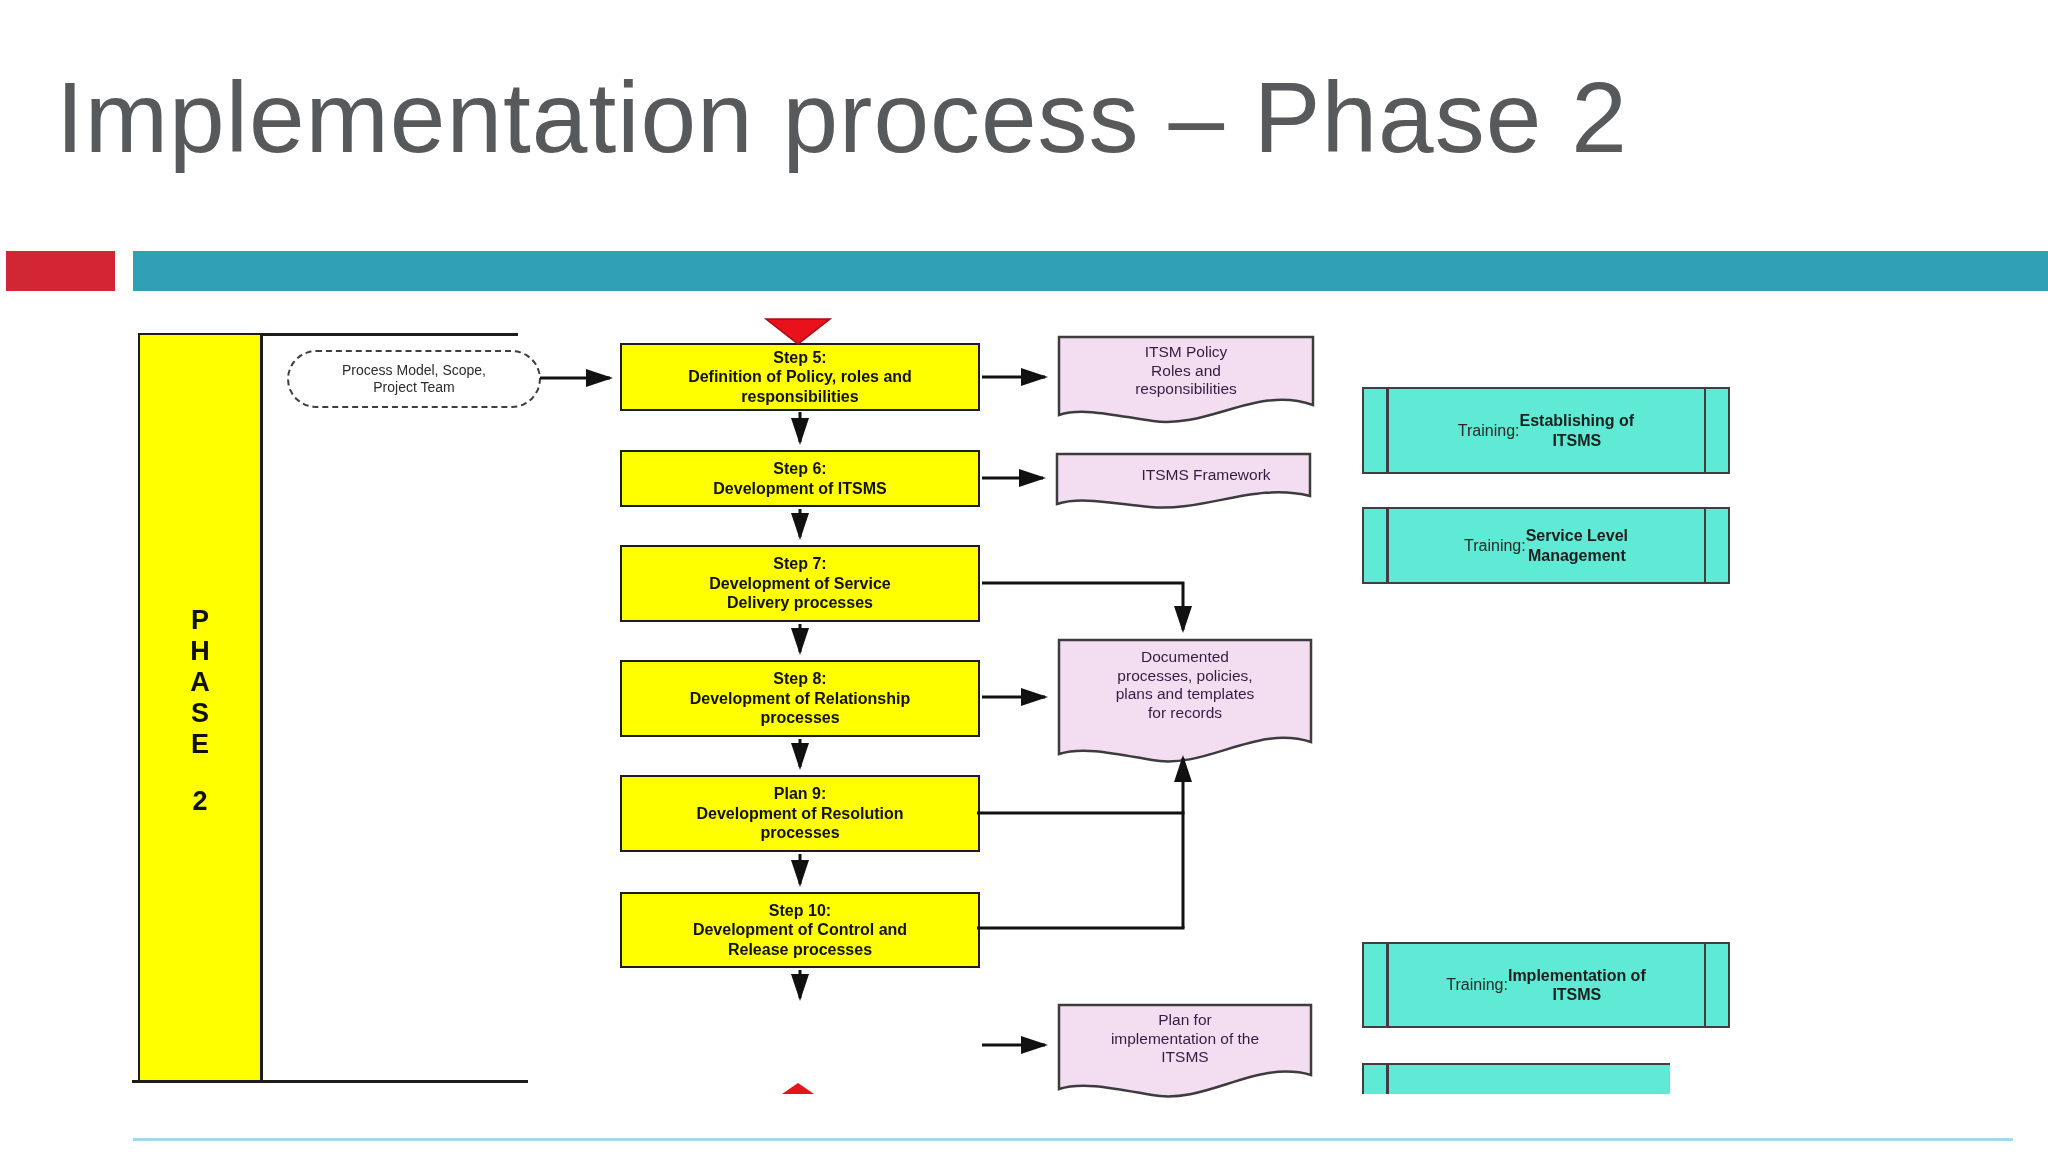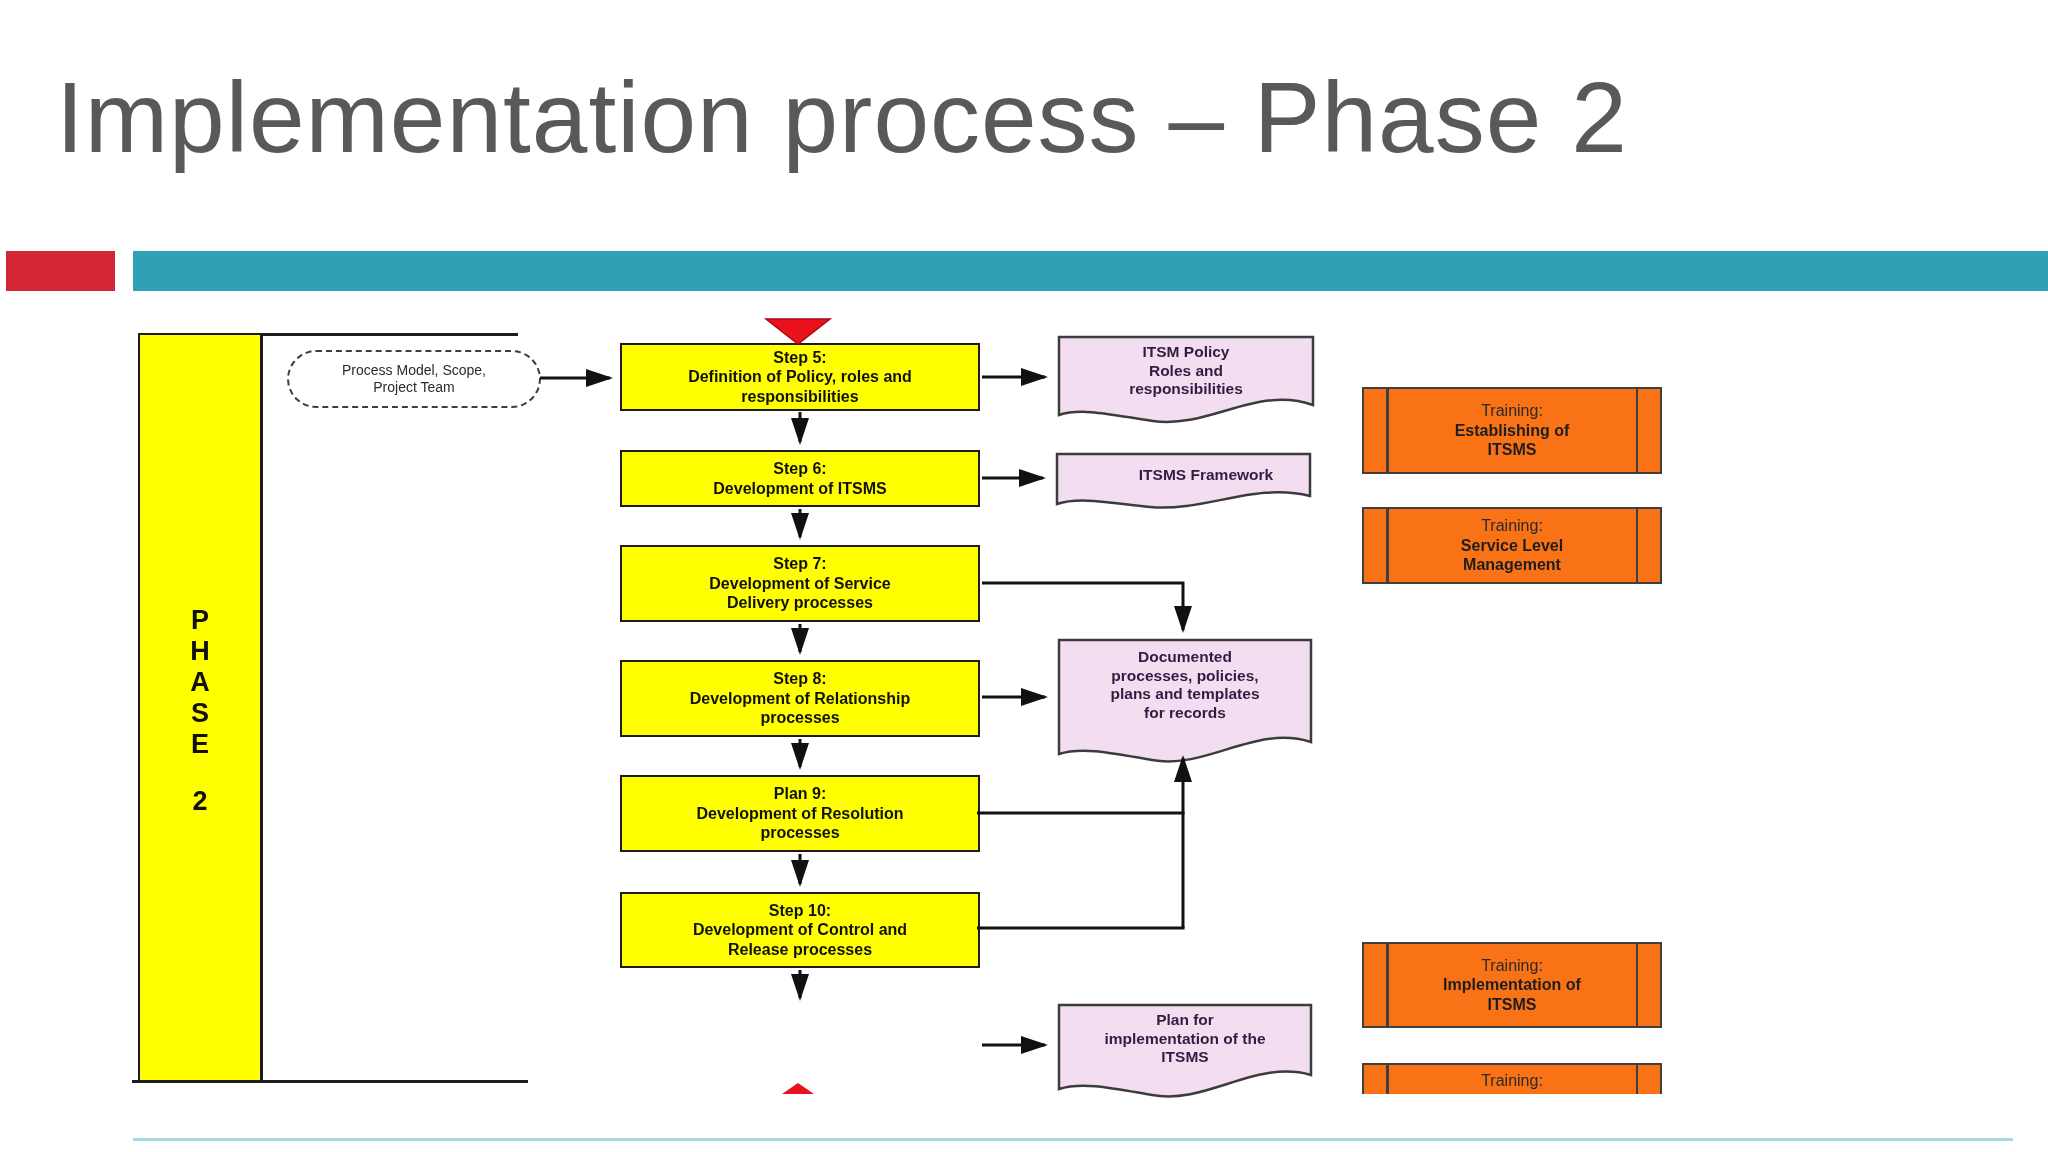--- a/index.html
+++ b/index.html
@@ -41,34 +41,34 @@
   .s3{top:545px;height:77px;}
   .s4{top:660px;height:77px;}
   .s5{top:775px;height:77px;}
   .s6{top:892px;height:76px;}
   .s7{top:1006px;height:78px;}
 
   
   .doc{position:absolute;}
   .doc svg{display:block;}
   .doc-label{position:absolute;left:4px;right:4px;text-align:center;
-    font-size:15.5px;font-weight:bold;line-height:18.5px;color:#321d42;white-space:pre-line;}
+    font-size:15.5px;font-weight:normal;line-height:18.5px;color:#321d42;white-space:pre-line;}
   .d1{left:1057px;top:335px;width:258px;height:92px;}
   .d1 .doc-label{top:8px;}
   .d2{left:1055px;top:452px;width:257px;height:62px;}
   .d2 .doc-label{top:14px;padding-left:45px;}
   .d3{left:1057px;top:638px;width:256px;height:130px;}
   .d3 .doc-label{top:10px;}
   .d4{left:1057px;top:1003px;width:256px;height:100px;}
   .d4 .doc-label{top:8px;}
 
   
-  .training{position:absolute;left:1362px;width:300px;background:#f97316;
+  .training{position:absolute;left:1362px;width:368px;background:#5eead4;
     border:2.5px solid #3f3f3f;box-sizing:border-box;
-    display:flex;flex-direction:column;align-items:center;justify-content:center;
+    display:flex;flex-direction:row;align-items:center;justify-content:center;
     text-align:center;font-size:16px;line-height:19.5px;color:#1d1d1d;}
   .training::before,.training::after{content:"";position:absolute;top:0;bottom:0;
     width:2.5px;background:#3f3f3f;}
   .training::before{left:22px;}
   .training::after{right:22px;}
   .tr-prefix{font-weight:normal;color:#2a2a2a;}
   .tr-label{font-weight:bold;white-space:pre-line;}
   .t1{top:387px;height:87px;}
   .t2{top:507px;height:77px;}
   .t3{top:942px;height:86px;}

